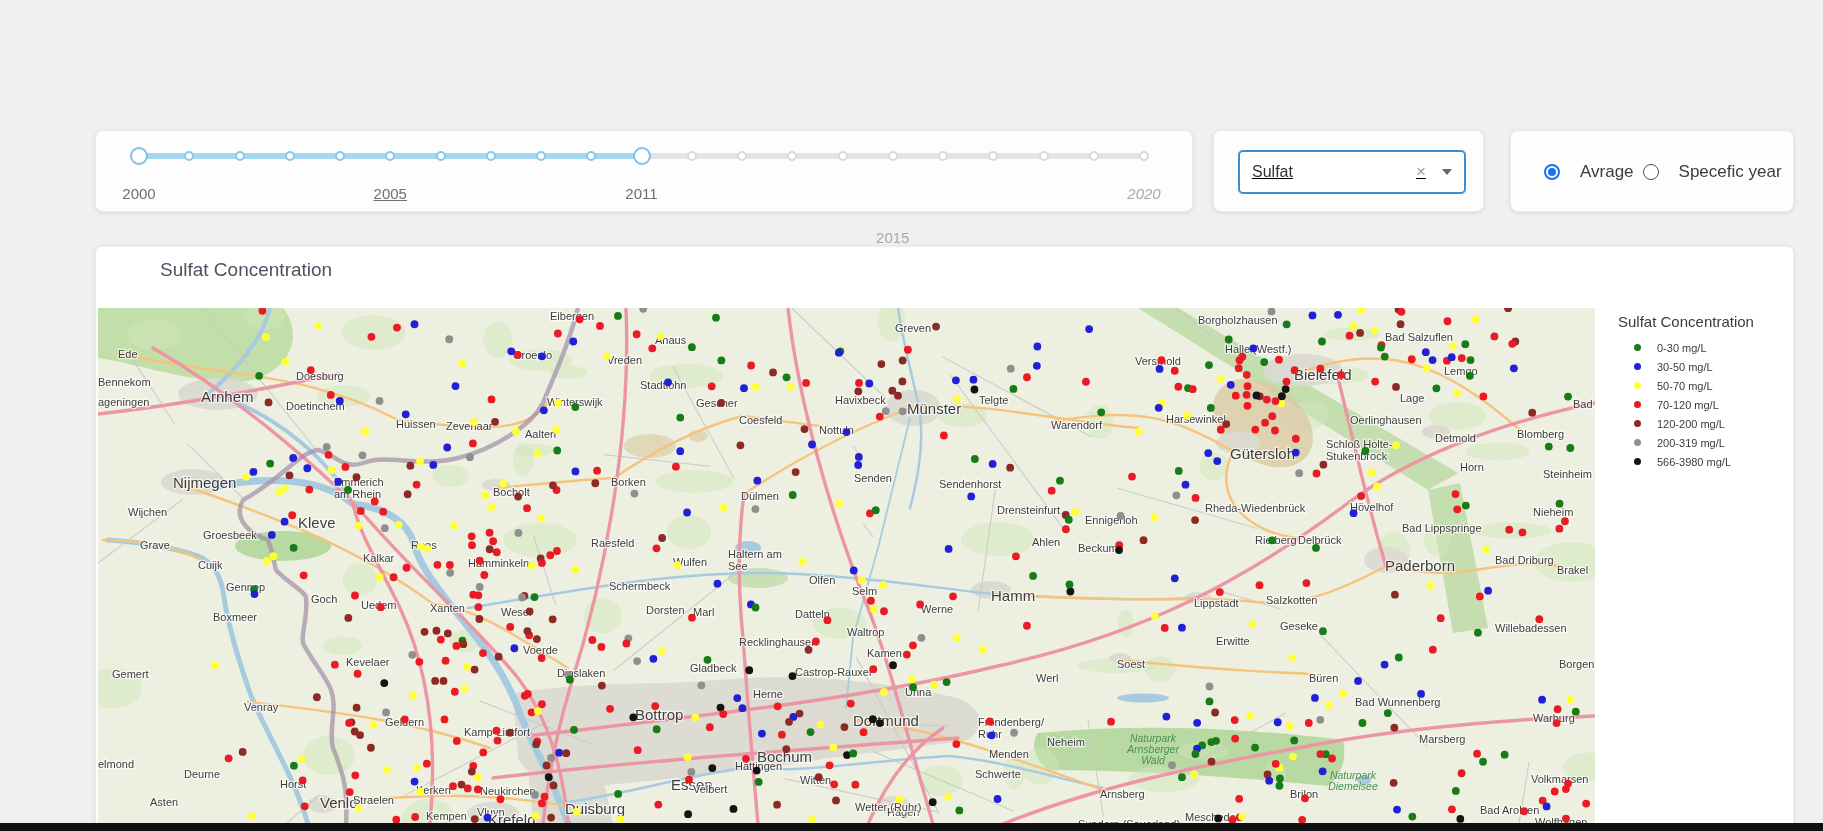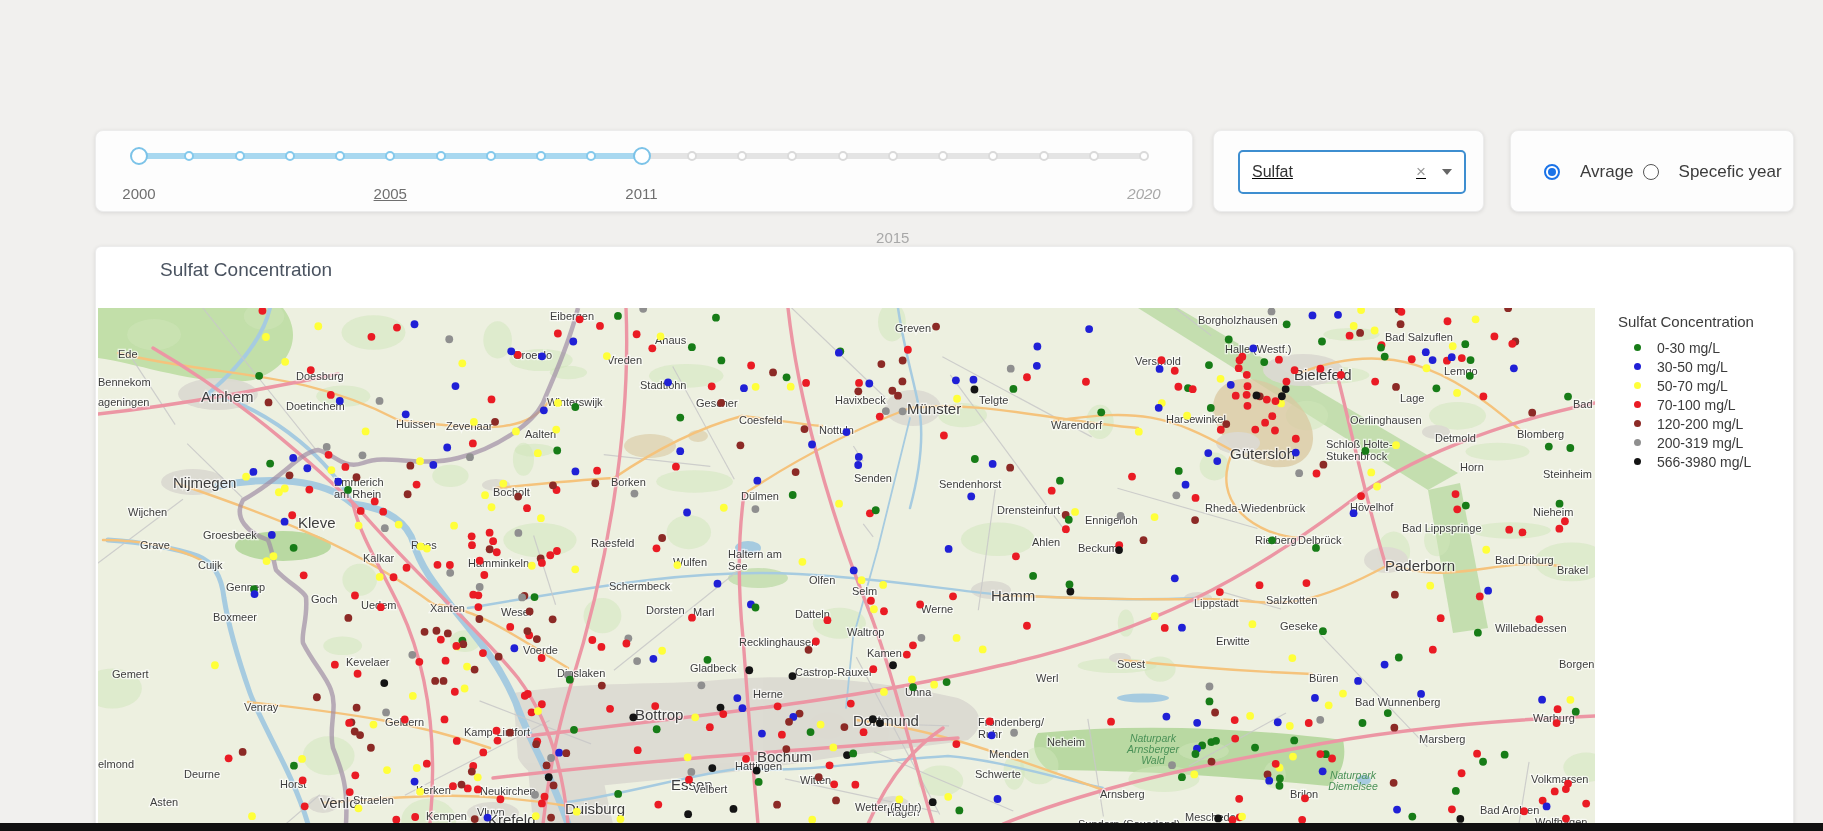--- a/index.html
+++ b/index.html
@@ -51,21 +51,21 @@
     border:1px solid #ececec; border-radius:6px; box-shadow:0 1px 4px rgba(0,0,0,.10); }
   .panel-title { position:absolute; left:64px; top:12px; font-size:19px; color:#4a5360; }
   .map-box { position:absolute; left:2px; top:61px; width:1497px; height:516px; overflow:hidden; background:#edf0e0; }
   .map-box svg { display:block; }
 
   
   .legend { position:absolute; left:1522px; top:66px; width:172px; }
   .legend-title { font-size:15px; color:#3b3b3b; margin-bottom:8px; }
   .legend-item { display:flex; align-items:center; height:19px; }
   .legend-dot { width:7px; height:7px; border-radius:50%; margin-left:16px; flex:0 0 auto; }
-  .legend-label { font-size:14px; color:#3b3b3b; margin-left:16px; white-space:nowrap; }
+  .legend-label { font-size:11px; color:#3b3b3b; margin-left:16px; white-space:nowrap; }
 
   .bottom-bar { position:absolute; left:0; top:823px; width:1823px; height:8px; background:#111; }
 </style>
 </head>
 <body>
 
 <div class="page">
 
 
   <div class="card slider-card">
@@ -1062,21 +1062,21 @@
           <div class="legend-item">
             <span class="legend-dot" style="background: rgb(32, 32, 214);"></span>
             <span class="legend-label">30-50 mg/L</span>
           </div>
           <div class="legend-item">
             <span class="legend-dot" style="background: rgb(255, 255, 58);"></span>
             <span class="legend-label">50-70 mg/L</span>
           </div>
           <div class="legend-item">
             <span class="legend-dot" style="background: rgb(234, 27, 36);"></span>
-            <span class="legend-label">70-100 mg/L</span>
+            <span class="legend-label">70-120 mg/L</span>
           </div>
           <div class="legend-item">
             <span class="legend-dot" style="background: rgb(140, 42, 38);"></span>
             <span class="legend-label">120-200 mg/L</span>
           </div>
           <div class="legend-item">
             <span class="legend-dot" style="background: rgb(143, 143, 143);"></span>
             <span class="legend-label">200-319 mg/L</span>
           </div>
           <div class="legend-item">

